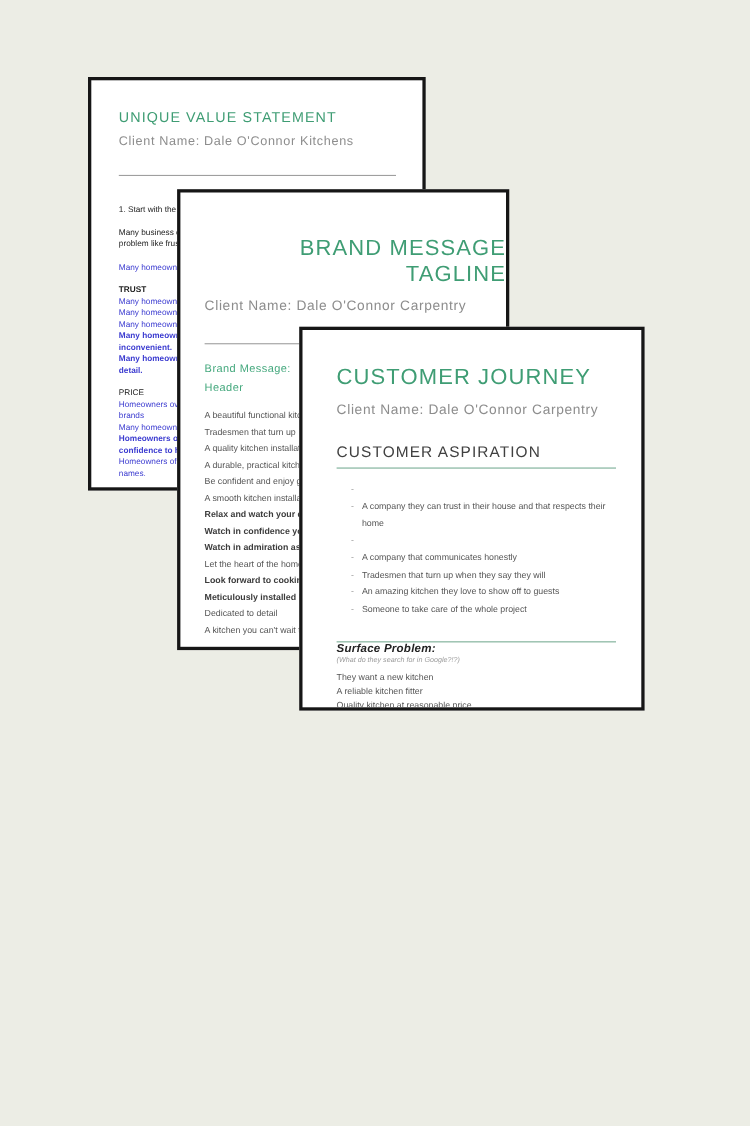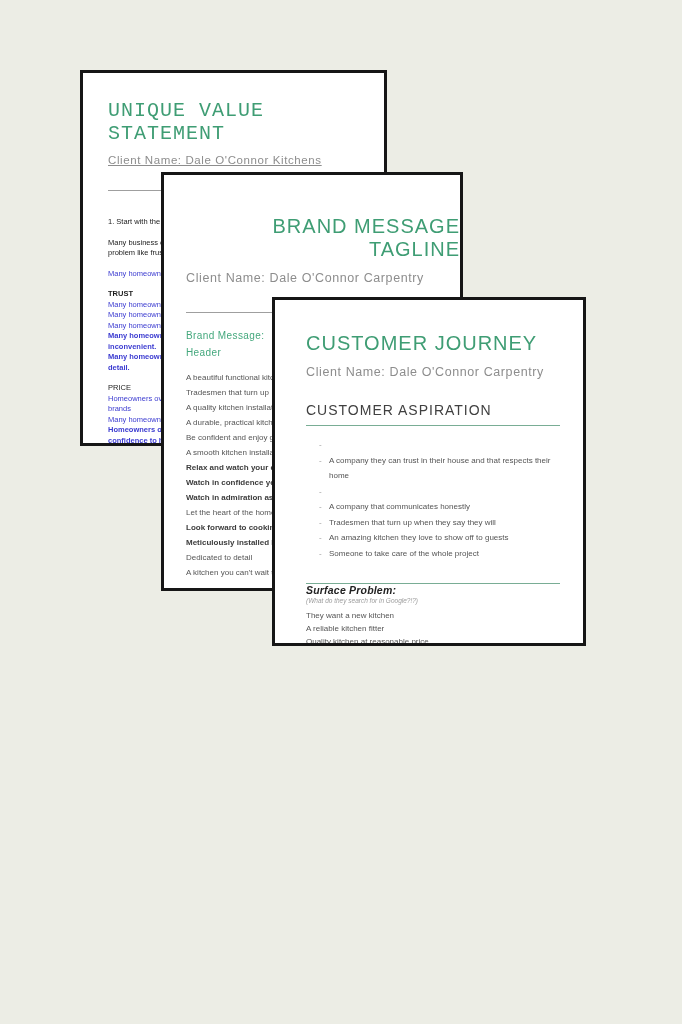--- a/index.html
+++ b/index.html
@@ -11,26 +11,26 @@
   }
   .page{
     position:absolute;background:#ffffff;
     border:3px solid #161616;box-sizing:border-box;overflow:hidden;
   }
   #page1{left:80px;top:70px;width:307px;height:376px;z-index:1;}
   #page2{left:161px;top:172px;width:302px;height:419px;z-index:2;}
   #page3{left:272px;top:297px;width:314px;height:349px;z-index:3;}
 
   .pg-title{color:#3f9d74;font-weight:500;letter-spacing:1px;margin:0;}
-  #page1 .pg-title{font-size:20px;margin:26px 0 0 25px;font-family:Liberation Mono, monospace;}
+  #page1 .pg-title{font-size:13px;margin:26px 0 0 25px;}
   #page2 .pg-title{font-size:20px;margin:40px 0 0 22px;text-align:right;}
   #page3 .pg-title{font-size:20px;margin:32px 0 0 31px;}
 
   .pg-client{color:#8d8d8d;letter-spacing:0.6px;}
-  #page1 .pg-client{font-size:11.5px;margin:9px 0 0 25px;text-decoration:underline;}
+  #page1 .pg-client{font-size:11.5px;margin:9px 0 0 25px;}
   #page2 .pg-client{font-size:12.5px;margin:10px 0 0 22px;}
   #page3 .pg-client{font-size:12.5px;margin:10px 0 0 31px;}
 
   .rule{height:1px;background:#9f9f9f;}
   #page1 .rule{margin:24px 0 0 25px;width:252px;}
   #page2 .rule{margin:27px 0 0 22px;width:264px;}
 
   
   .p1-body{margin:26px 0 0 25px;font-size:7.5px;line-height:10.5px;color:#1c1c1c;width:70px;}
   .frag{white-space:nowrap;}

